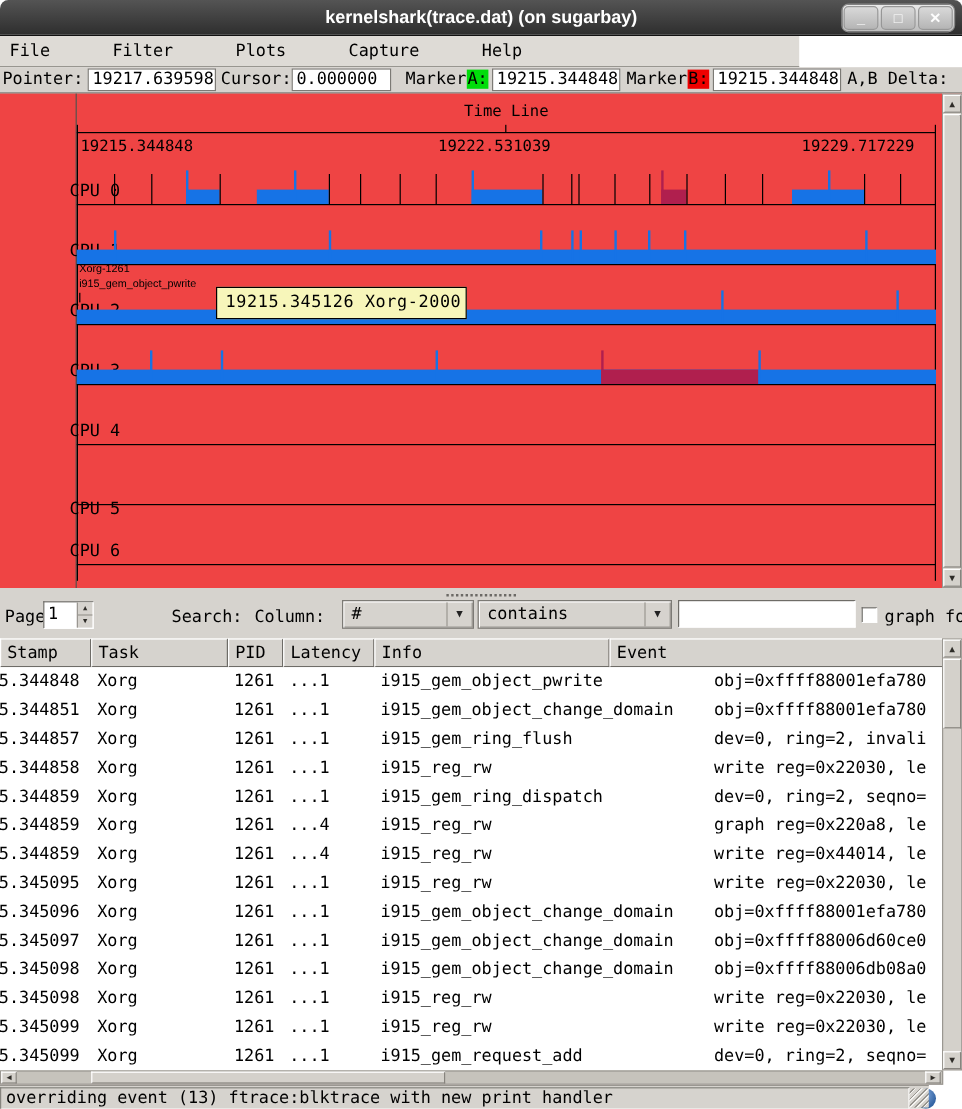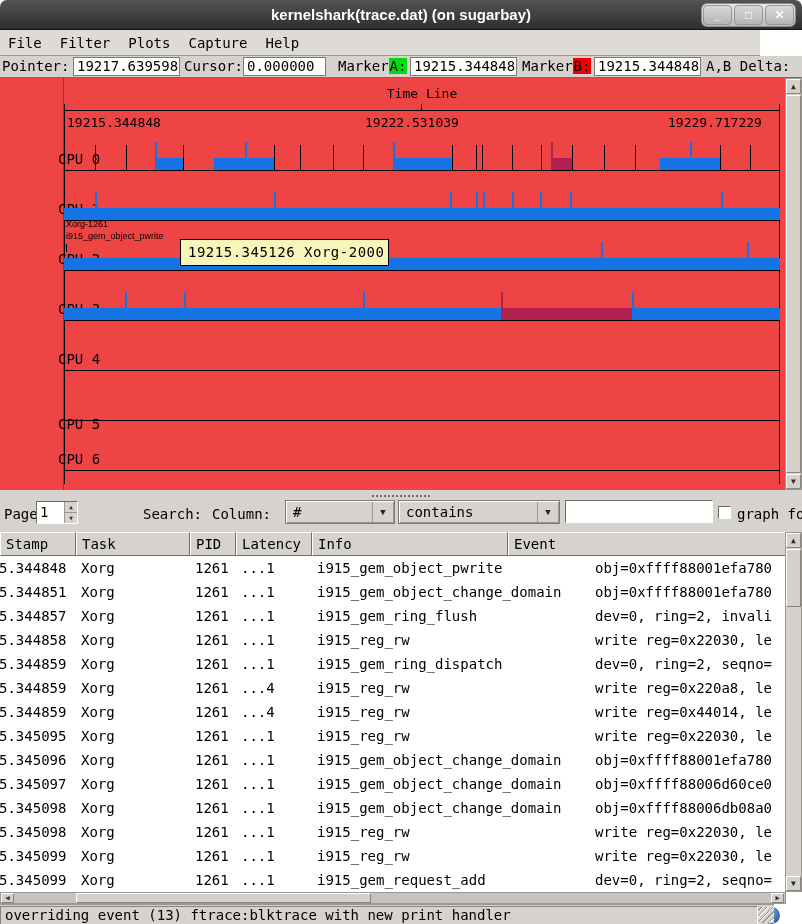--- a/index.html
+++ b/index.html
@@ -24,23 +24,23 @@
     border:1px solid #8a8a8a; border-radius:6px; padding:1px;
   }
   .winbtn {
     width:29px; height:20px; border-radius:4px;
     background:linear-gradient(#d9d9d9,#b5b5b5); border:1px solid #979797;
     color:#fdfdfd; font-family:"Liberation Sans", sans-serif; font-weight:bold;
     font-size:12px; text-align:center; line-height:18px; cursor:default;
   }
   
   .menubar {
-    position:absolute; top:30px; left:0; width:760px; height:26px;
+    position:absolute; top:30px; left:0; width:666px; height:26px;
     background:#dedbd6; border-bottom:1px solid #989690;
-    display:flex; align-items:center; gap:18px; padding-left:8px; font-size:14px;text-align:center;
+    display:flex; align-items:center; gap:52px; padding-left:8px; font-size:14px;text-align:center;
   }
   
   .markerbar {
     position:absolute; top:56px; left:0; width:802px; height:22px;
     background:#d6d3ce; border-bottom:1px solid #6f6d68;
     font-size:14px; white-space:nowrap; overflow:hidden;
   }
   .markerbar .lbl { position:absolute; top:2px; }
   .mentry {
     position:absolute; top:1px; height:19px; background:#fff;
@@ -332,21 +332,21 @@
       <div class="tcell c3">...1</div>
       <div class="tcell c4">i915_gem_ring_dispatch</div>
       <div class="tcell c5">dev=0, ring=2, seqno=</div>
     </div>
     <div class="trow">
       <div class="tcell c0"><span>5.344859</span></div>
       <div class="tcell c1">Xorg</div>
       <div class="tcell c2">1261</div>
       <div class="tcell c3">...4</div>
       <div class="tcell c4">i915_reg_rw</div>
-      <div class="tcell c5">write reg=0x220a8, le</div>
+      <div class="tcell c5">graph reg=0x220a8, le</div>
     </div>
     <div class="trow">
       <div class="tcell c0"><span>5.344859</span></div>
       <div class="tcell c1">Xorg</div>
       <div class="tcell c2">1261</div>
       <div class="tcell c3">...4</div>
       <div class="tcell c4">i915_reg_rw</div>
       <div class="tcell c5">write reg=0x44014, le</div>
     </div>
     <div class="trow">

